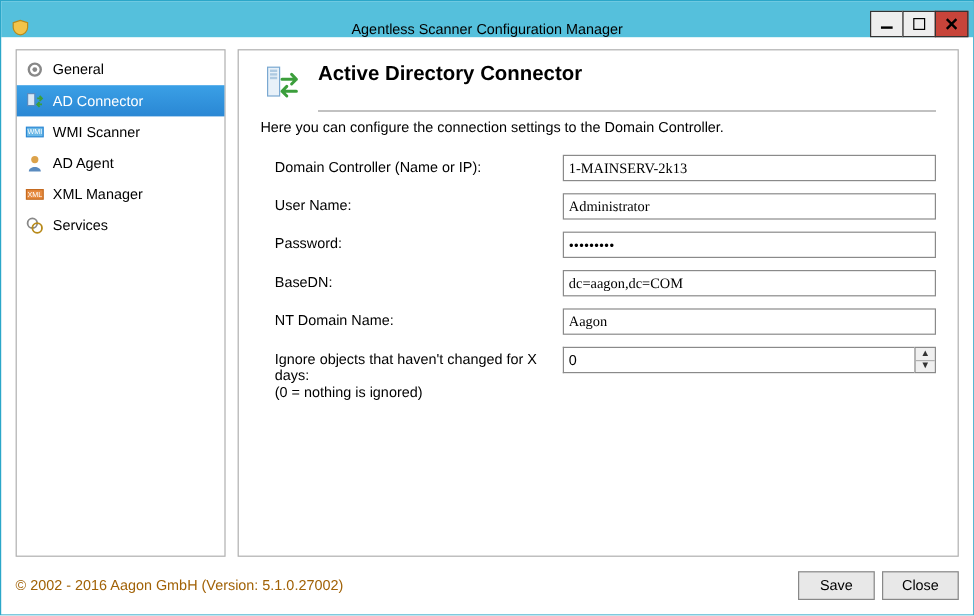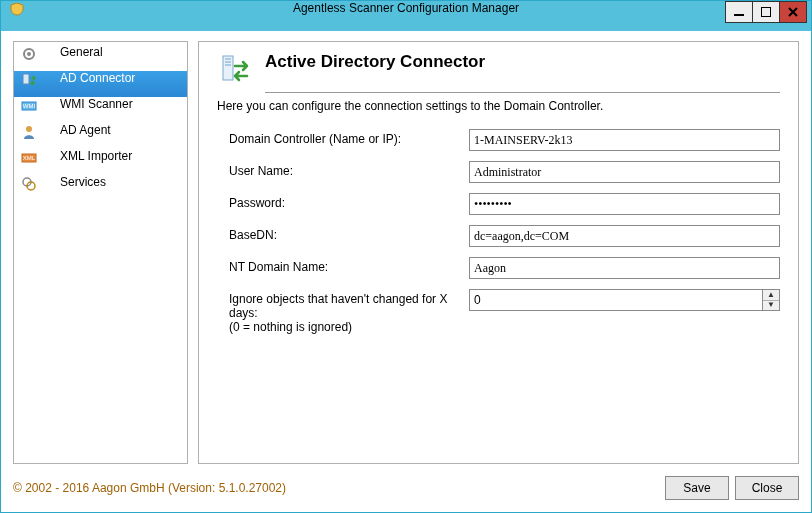--- a/index.html
+++ b/index.html
@@ -15,21 +15,21 @@
     height: 513px;
     border: 1px solid #2ba7c9;
     background: #fff;
     display: flex;
     flex-direction: column;
   }
   .titlebar {
     height: 30px;
     background: #55c0dc;
     display: flex;
-    align-items: flex-start;
+    align-items: flex-end;
     position: relative;
     color: #000;
   }
   .titlebar .app-icon {
     width: 16px; height: 16px;
     margin-left: 8px;
     display: inline-flex;
   }
   .titlebar .title {
     position: absolute;
@@ -65,23 +65,23 @@
   }
   .sidebar {
     width: 175px;
     border: 1px solid #b0b0b0;
     background: #fff;
     padding: 3px 0;
   }
   .side-item {
     height: 26px;
     display: flex;
-    align-items: flex-start;
+    align-items: center;
     padding: 0 6px;
-    gap: 22px;
+    gap: 6px;
     cursor: default;
     color: #000;
   }
   .side-item.selected {
     background: linear-gradient(#3aa0e6, #2a87d4);
     color: #fff;
   }
   .side-item .icon-slot { width:18px; height:18px; display:inline-flex; align-items:center; justify-content:center; }
 
   .main {
@@ -246,21 +246,21 @@
         </span>
         <span>AD Agent</span>
       </div>
       <div class="side-item">
         <span class="icon-slot">
           <svg width="16" height="16" viewBox="0 0 16 16">
               <rect x="1" y="4" width="14" height="8" fill="#e68a3f" stroke="#c46a20"></rect>
               <text x="8" y="10" font-size="6" fill="#fff" text-anchor="middle" font-family="sans-serif">XML</text>
             </svg>
         </span>
-        <span>XML Importer</span>
+        <span>XML Manager</span>
       </div>
       <div class="side-item">
         <span class="icon-slot">
           <svg width="16" height="16" viewBox="0 0 16 16">
               <circle cx="6" cy="6" r="4" fill="none" stroke="#888" stroke-width="1.5"></circle>
               <circle cx="10" cy="10" r="4" fill="none" stroke="#b88a1a" stroke-width="1.5"></circle>
             </svg>
         </span>
         <span>Services</span>
       </div>

